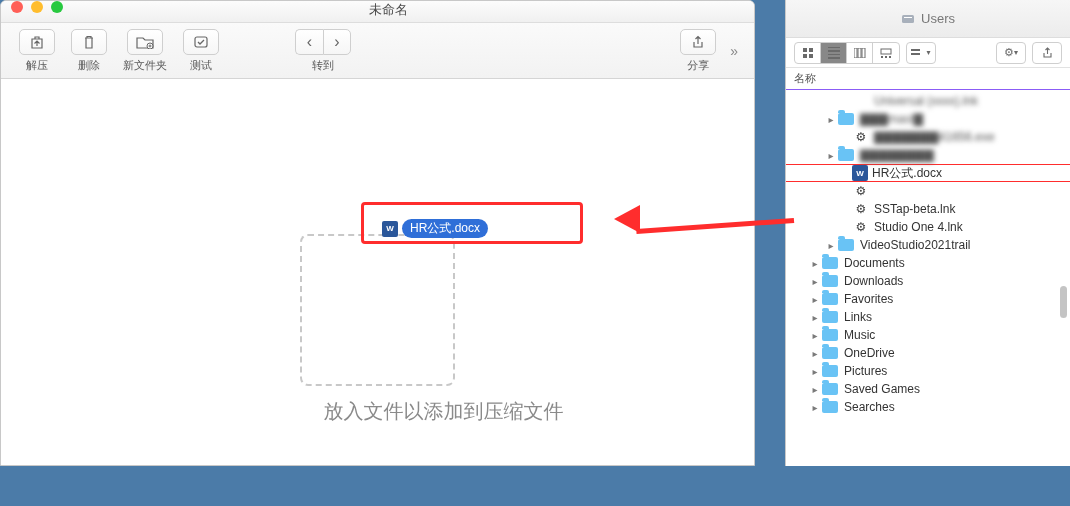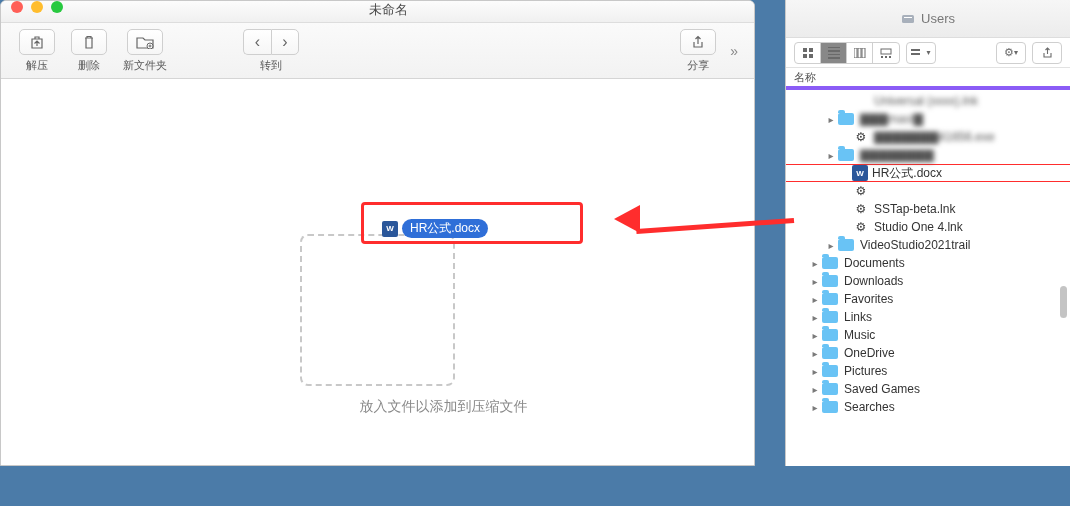--- a/index.html
+++ b/index.html
@@ -24,36 +24,36 @@
 .tb-seg { display: flex; }
 .tb-spacer { flex: 1; }
 .tb-chevrons { color: #888; font-size: 14px; padding: 0 6px; }
 
 .content { position: absolute; top: 78px; left: 0; right: 0; bottom: 0; background: #fff; }
 .drop-highlight { position: absolute; left: 361px; top: 202px; width: 222px; height: 42px; border: 3px solid #ff2d2d; border-radius: 4px; }
 .dragged-file { position: absolute; left: 382px; top: 219px; display: flex; align-items: center; gap: 4px; }
 .word-icon { width: 16px; height: 16px; background: #2b579a; border-radius: 2px; display: flex; align-items: center; justify-content: center; color: #fff; font-size: 8px; font-weight: bold; }
 .pill { background: #2f6fd8; color: #fff; font-size: 12px; padding: 1px 8px; border-radius: 10px; }
 .drop-dashed { position: absolute; left: 300px; top: 234px; width: 155px; height: 152px; border: 2px dashed #c8c8c8; border-radius: 8px; }
-.drop-hint { position: absolute; left: 0; top: 398px; width: 887px; text-align: center; font-size: 14px; color: #8a8a8a; }
+.drop-hint { position: absolute; left: 0; top: 398px; width: 887px; text-align: center; font-size: 20px; color: #8a8a8a; }
 
 .right-window {
   position: absolute; left: 785px; top: 0; width: 285px; height: 466px;
   background: #fff; border-left: 1px solid #c8c8c8;
 }
 .rw-title { height: 38px; background: linear-gradient(#f6f6f6,#ececec); border-bottom: 1px solid #ddd; display:flex;align-items:center;justify-content:center;gap:6px;color:#777;font-size:13px;}
 .rw-tools { height: 30px; background: #fff; border-bottom: 1px solid #e2e2e2; display: flex; align-items: center; padding: 0 8px; gap: 0; }
 .rw-seg { display: flex; border: 1px solid #cfcfcf; border-radius: 4px; overflow: hidden; height: 22px; }
 .rw-sbtn { width: 26px; display: flex; align-items: center; justify-content: center; border-right: 1px solid #cfcfcf; color: #6a6a6a; font-size: 11px; }
 .rw-sbtn:last-child { border-right: none; }
 .rw-sbtn.active { background: #888; color: #fff; }
 .rw-spacer { flex: 1; }
 .rw-solo { border: 1px solid #cfcfcf; border-radius: 4px; width: 30px; height: 22px; display:flex;align-items:center;justify-content:center;margin-left:6px;color:#6a6a6a;font-size:11px;}
 
-.rw-head { height: 22px; background: #fff; border-bottom: 4px solid #8b5cf6; font-size: 11px; color: #555; padding-left: 8px; display:flex;align-items:center; }
+.rw-head { height: 22px; background: #fff; border-bottom: 1px solid #8b5cf6; font-size: 11px; color: #555; padding-left: 8px; display:flex;align-items:center; }
 .tree { font-size: 12px; color: #333; padding: 2px 0; overflow: hidden; }
 .row { height: 18px; display: flex; align-items: center; padding-left: 8px; white-space: nowrap; }
 .row.selected { border: 1px solid #ff2d2d; border-left: none; border-right: none; }
 .disclosure { width: 10px; color: #7a7a7a; font-size: 10px; display: inline-block; text-align: center; }
 .row .label { margin-left: 4px; }
 .folder-icon { width: 16px; height: 12px; background: #69c3f5; border-radius: 2px; margin: 0 2px; position: relative; }
 .folder-icon::before { content:""; position:absolute; left:0; top:-3px; width:7px; height:3px; background:#69c3f5; border-radius:2px 2px 0 0; }
 .gear-icon { width: 14px; height: 14px; display:inline-flex;align-items:center;justify-content:center;color:#444;font-size:12px;margin:0 2px;}
 .blur { filter: blur(2.5px); color: #555; }
 
@@ -97,20 +97,29 @@
       </div>
     <div class="tb-btn">
         <div class="tb-icon">
           <svg width="18" height="14" viewBox="0 0 18 14">
             <path d="M1 3 h6 l2 2 h8 v8 h-16 z" fill="none" stroke="#666" stroke-width="1.2"></path>
             <circle cx="14" cy="11" r="3" fill="#fff" stroke="#666"></circle>
             <path d="M14 9.5 v3 M12.5 11 h3" stroke="#666"></path>
           </svg>
         </div>
         <div class="tb-lbl">新文件夹</div>
+      </div>
+    <div class="tb-btn">
+        <div class="tb-icon">
+          <svg width="16" height="14">
+            <rect x="2" y="2" width="12" height="10" rx="2" fill="none" stroke="#666" stroke-width="1.2"></rect>
+            <path d="M5 7 l2 2 l4 -4" fill="none" stroke="#666" stroke-width="1.3"></path>
+          </svg>
+        </div>
+        <div class="tb-lbl">测试</div>
       </div>
     <div style="width:60px"></div>
     <div class="tb-btn">
         <div class="tb-seg">
           <div class="tb-icon" style="width:28px">‹</div>
           <div class="tb-icon" style="width:28px">›</div>
         </div>
         <div class="tb-lbl">转到</div>
       </div>
     <div class="tb-spacer"></div>

